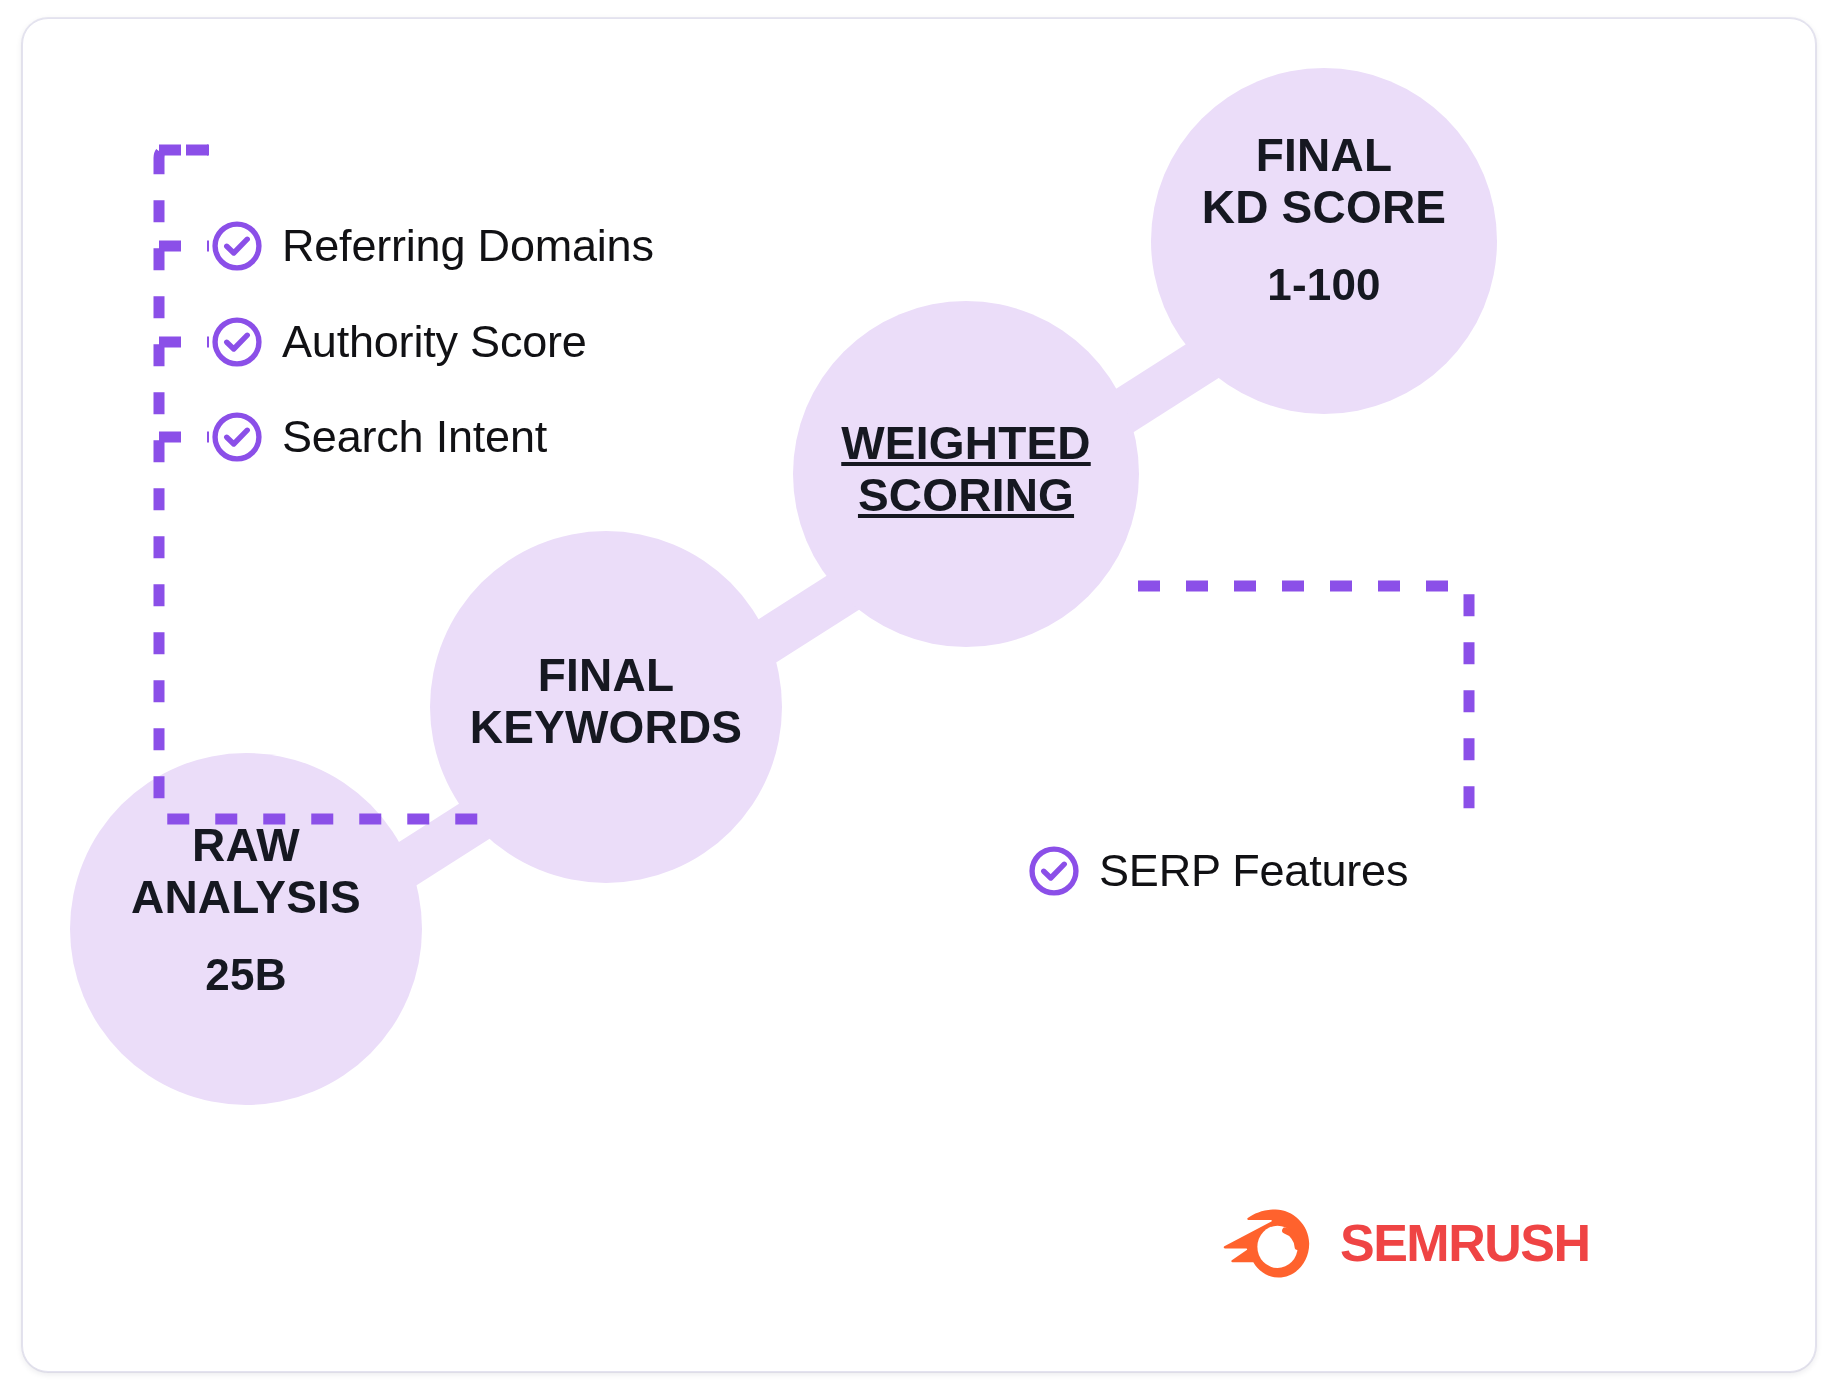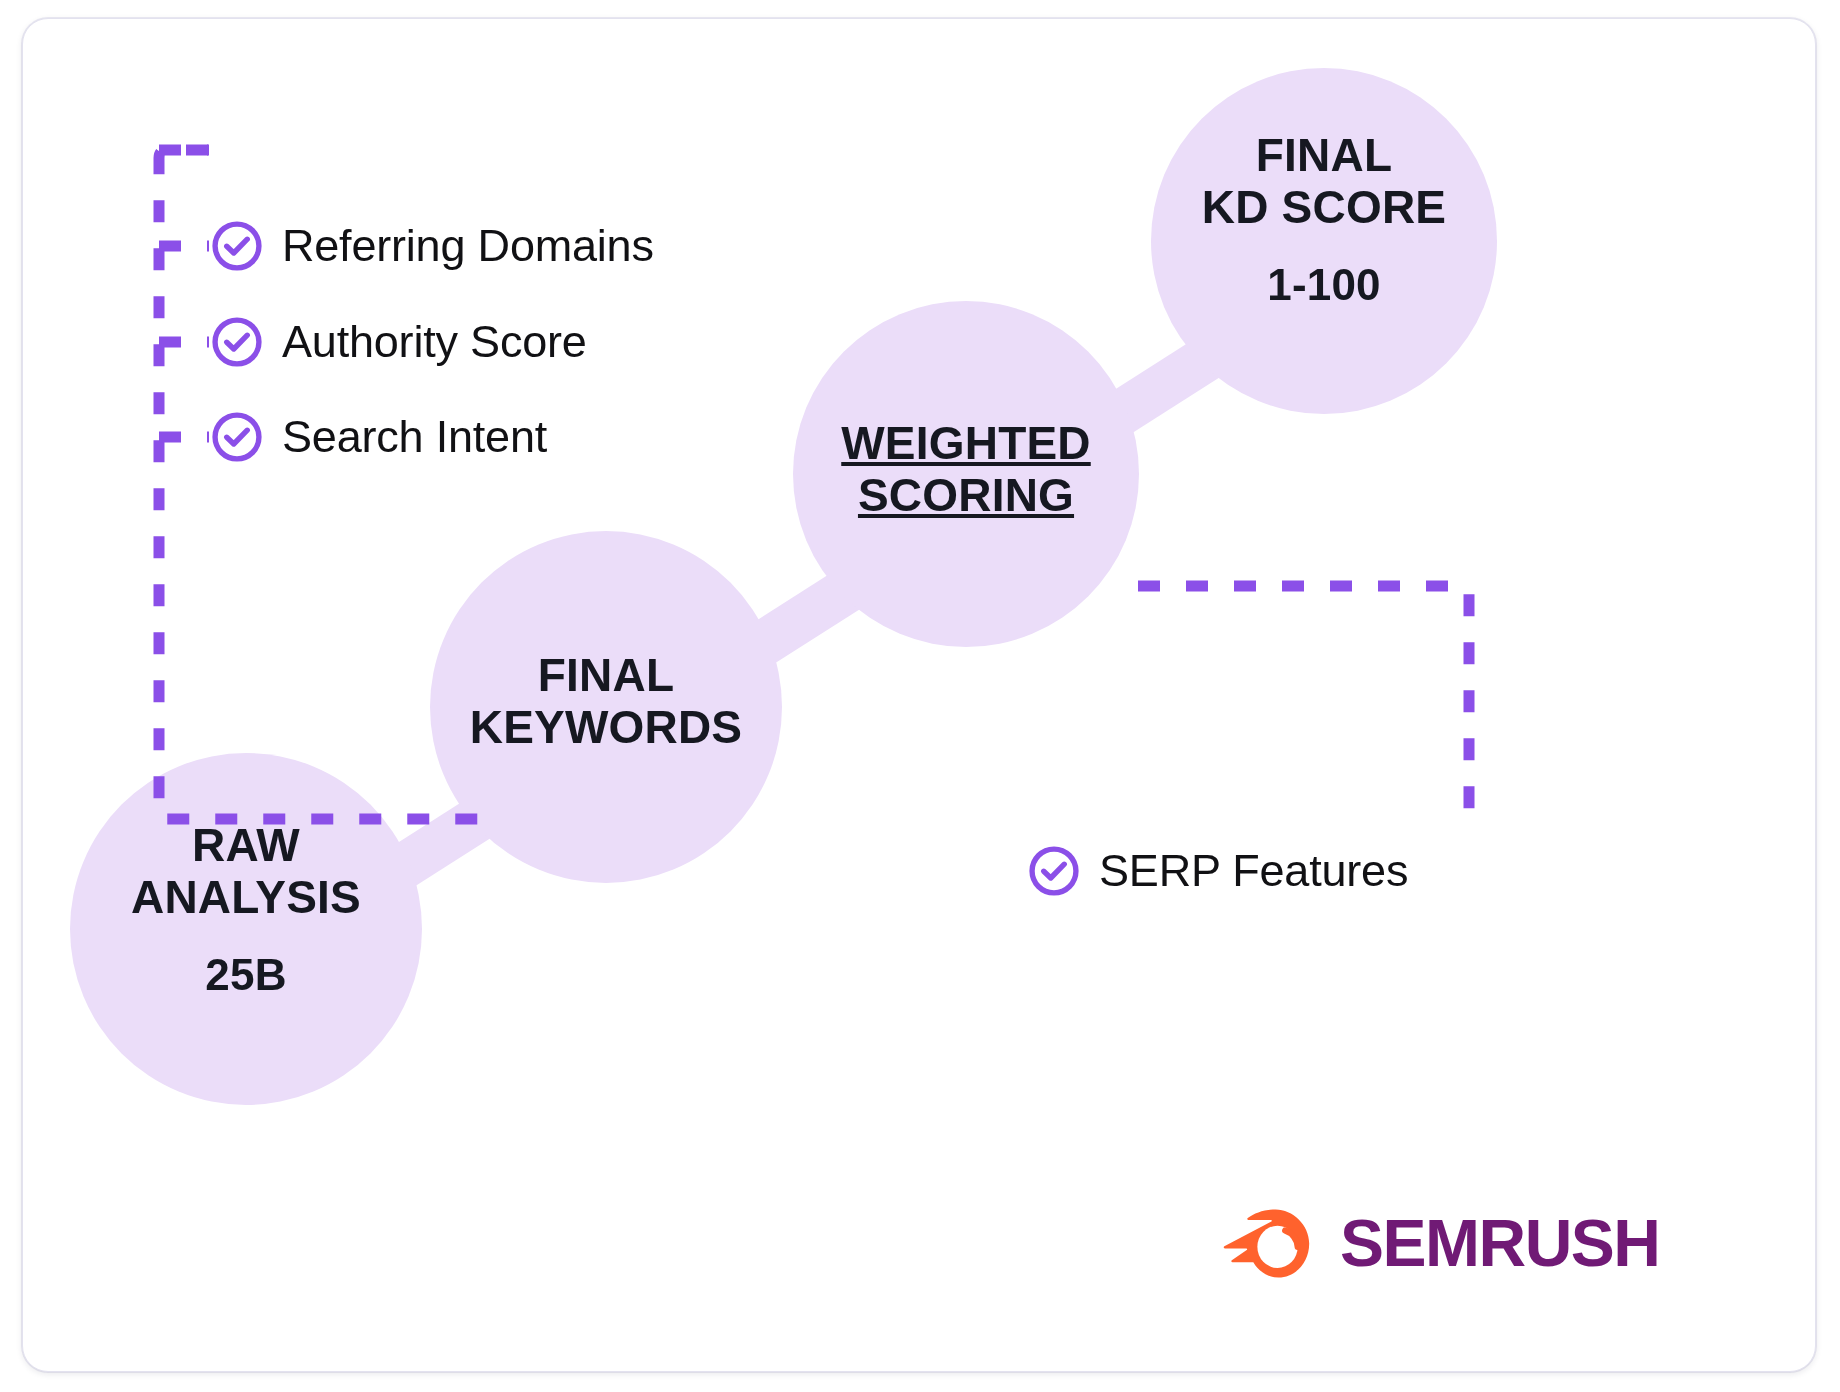--- a/index.html
+++ b/index.html
@@ -55,21 +55,21 @@
   }
 
   
   .logo{
     position:absolute;
     left:1195px;top:1185px;
     display:flex;align-items:center;gap:26px;
   }
   .logo-mark{width:96px;height:78px;display:block;}
   .logo-word{
-    font-size:66px;font-weight:700;color:#701a75;
+    font-size:52px;font-weight:700;color:#ef4444;
     letter-spacing:-1.5px;line-height:1;
   }
 </style>
 </head>
 <body>
 
 <div id="stage">
   <div class="card">
 
     <svg class="flow" viewBox="0 0 1792 1352">

